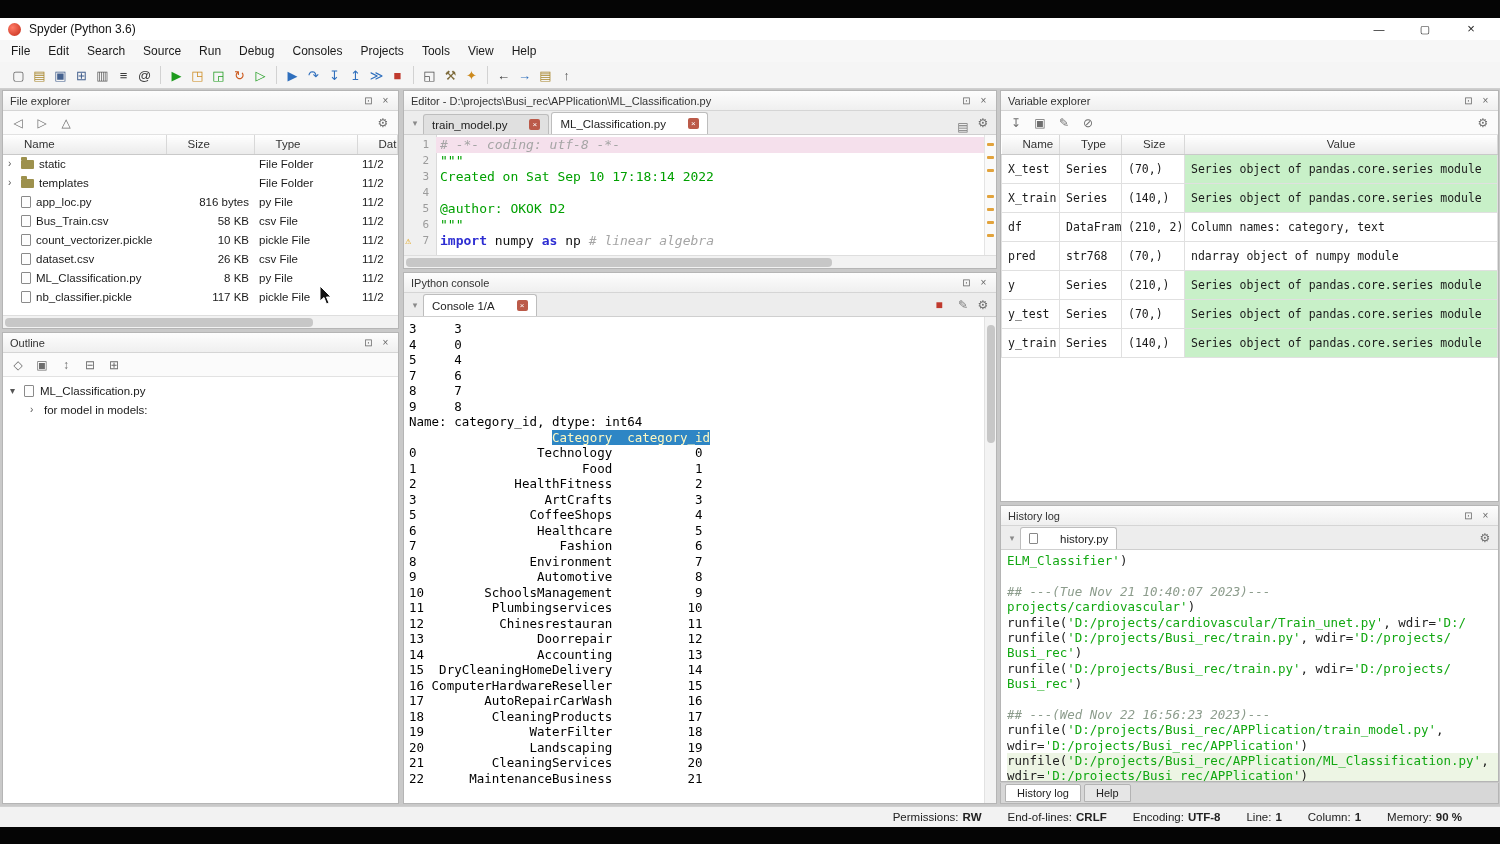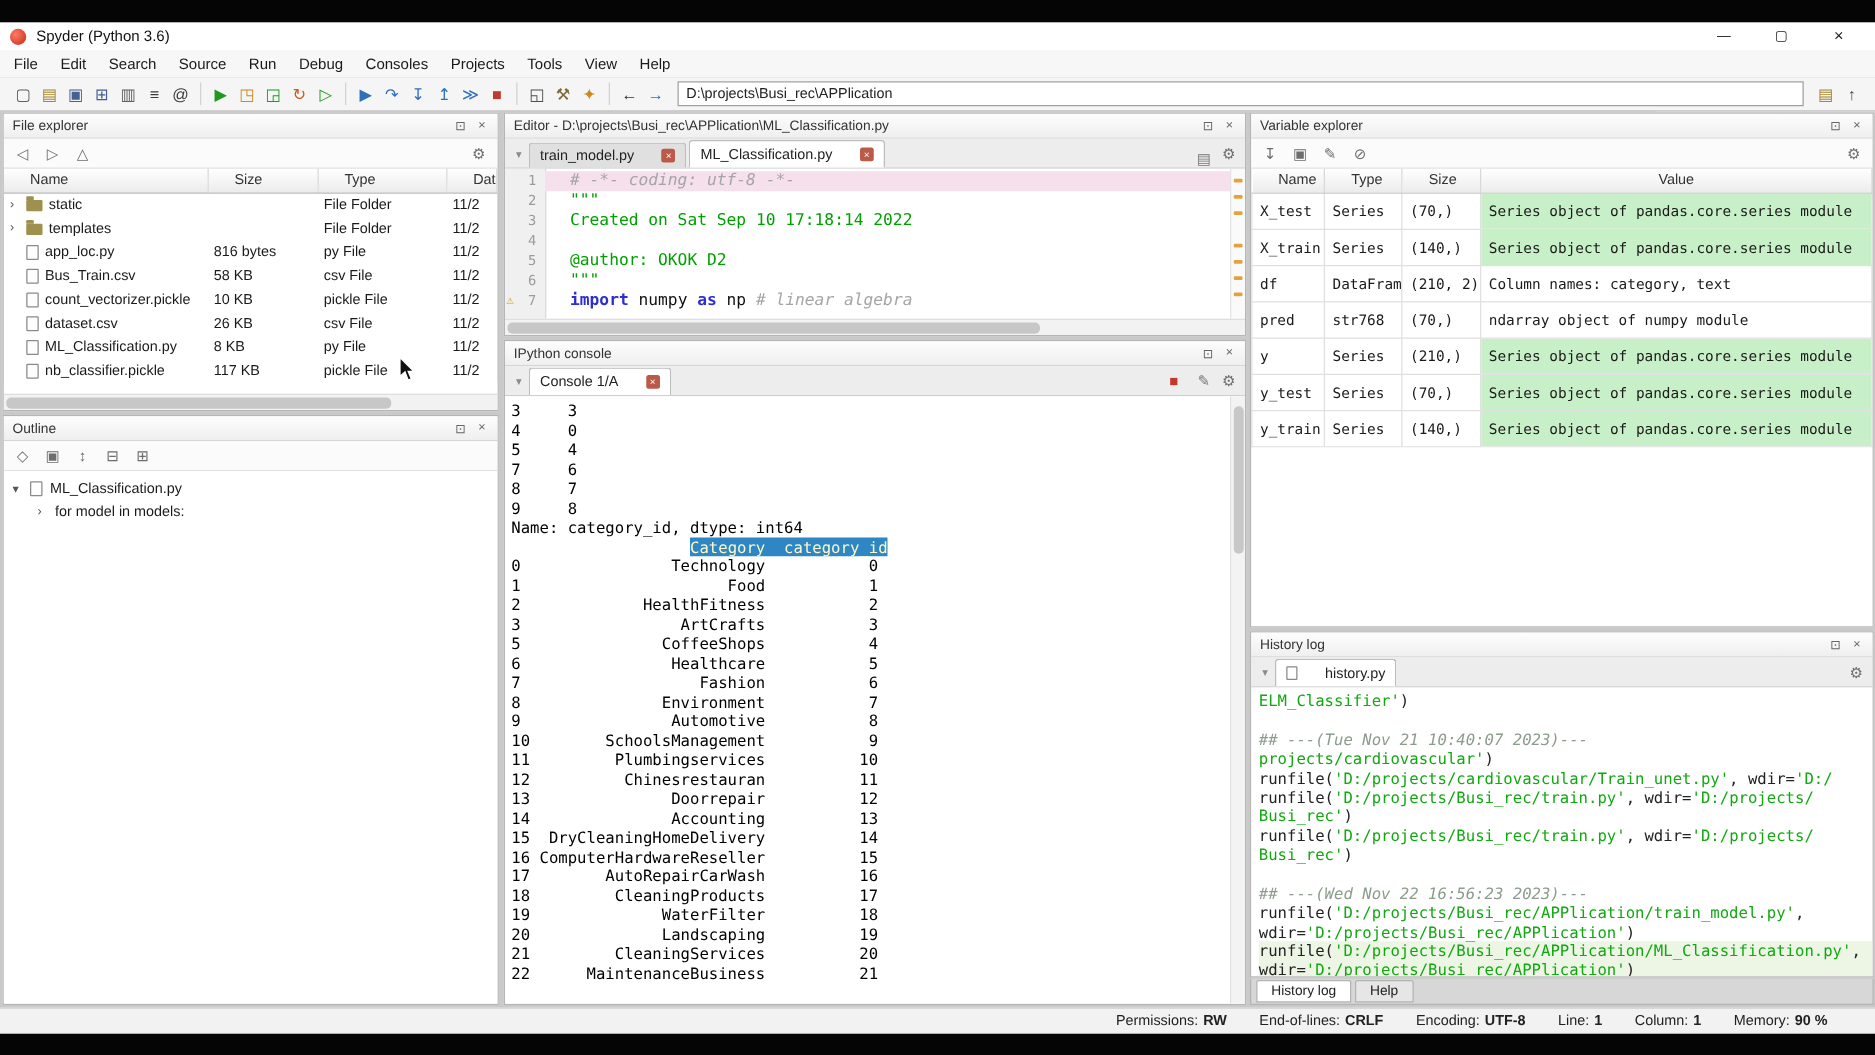--- a/index.html
+++ b/index.html
@@ -53,21 +53,21 @@
   .tabs{display:flex;align-items:flex-end}
   .tab{display:flex;align-items:center;gap:22px;height:20px;padding:0 8px;font-size:11.5px;color:#222;background:#e0e0e0;border:1px solid #bdbdbd;border-bottom:none;border-radius:3px 3px 0 0;margin-right:2px;white-space:nowrap}
   .tab.active{background:#fff;height:22px}
   .tab-close{width:11px;height:11px;min-width:11px;background:#bb5a49;color:#fff;font-size:8px;line-height:11px;text-align:center;border-radius:2px}
   .mini-file{width:9px;height:11px;background:#fff;border:1px solid #888;border-radius:1px;display:inline-block}
 
   
   .grid{border-collapse:collapse;width:100%;table-layout:fixed;font-size:11.5px;color:#1a1a1a}
   .grid th{background:linear-gradient(#ffffff,#ebebeb);border-right:1px solid #d8d8d8;border-bottom:1px solid #c9c9c9;font-weight:normal;color:#333;height:19px;padding:0 21px;text-align:left;white-space:nowrap;overflow:hidden}
   .files-grid td{height:19px;padding:0 5px;white-space:nowrap;overflow:hidden}
-  .size-cell{}
+  .size-cell{text-align:right}
   .name-cell{display:flex;align-items:center;gap:5px}
   .caret{color:#555;font-size:10px;width:8px;display:inline-block}
   .icon-folder{position:relative;width:13px;height:9px;min-width:13px;background:#9d914d;border-radius:1px;margin-top:2px}
   .icon-folder::before{content:"";position:absolute;top:-3px;left:0;width:6px;height:3px;background:#9d914d;border-radius:1px 1px 0 0}
   .icon-file{width:10px;height:12px;min-width:10px;background:#fdfdfd;border:1px solid #8a8a8a;border-radius:1px;display:inline-block}
   .fill{flex:1;background:#fff}
 
   .var-grid th{text-align:center}
   .var-grid td{height:29px;border:1px solid #e0e0e0;padding:0 6px;font-family:"DejaVu Sans Mono",monospace;font-size:11.5px;white-space:nowrap;overflow:hidden}
   .var-grid td.green{background:#c8f0c8}
@@ -76,21 +76,21 @@
   .tree{padding-top:4px;font-size:11.5px;background:#fff;flex:1}
   .tree-row{display:flex;align-items:center;gap:6px;height:19px;padding-left:7px;color:#1a1a1a}
   .tree-row.lvl1{padding-left:27px}
   .tree-label{white-space:nowrap}
 
   
   .code-area{position:relative;flex:1;overflow:hidden;font-family:"DejaVu Sans Mono",monospace;font-size:13px;line-height:16px;background:#fff;padding-top:2px}
   .code-area::before{content:"";position:absolute;top:0;left:0;width:32px;height:100%;background:#f0f0f0;border-right:1px solid #dadada}
   .code-line{position:relative;display:flex;height:16px}
   .ln{width:32px;min-width:32px;text-align:right;padding-right:7px;color:#9b9b9b;font-size:11px;line-height:16px;position:relative;z-index:1}
-  .line-body{flex:1;white-space:pre;padding-left:20px;margin-right:1px}
+  .line-body{flex:1;white-space:pre;padding-left:4px;margin-right:1px}
   .line-body.current{background:#f5e0ec}
   .warn-icon{position:absolute;left:1px;top:0;font-size:10px;color:#e0a113;z-index:2}
   .tk-comment{color:#a5a5a5;font-style:italic}
   .tk-string{color:#00a000}
   .tk-kw{color:#2d2dd2;font-weight:bold}
   .tk-plain{color:#111}
   .flags{position:absolute;top:0;right:0;width:12px;height:100%;background:#fafafa;border-left:1px solid #e4e4e4}
   .flag{position:absolute;right:2px;width:7px;height:3px;background:#e2a33c;border-radius:1px}
 
   .hscroll{height:13px;min-height:13px;background:#f2f2f2;border-top:1px solid #dedede;position:relative}
@@ -175,21 +175,20 @@
         <span class="tb-icon" style="color: rgb(47, 111, 189);">≫</span>
         <span class="tb-icon" style="color: rgb(192, 58, 46);">■</span>
         <span class="tb-sep"></span>
         <span class="tb-icon" style="color: rgb(79, 79, 79);">◱</span>
         <span class="tb-icon" style="color: rgb(125, 106, 58);">⚒</span>
         <span class="tb-icon" style="color: rgb(204, 138, 30);">✦</span>
         <span class="tb-sep"></span>
         <span class="tb-icon" style="color: rgb(51, 51, 51);">←</span>
         <span class="tb-icon" style="color: rgb(47, 111, 189);">→</span>
       </div>
-    <input class="path-input" readonly="" value="D:\projects\Busi_rec\APPlication" style="">
     <div class="tb-group" id="tb-right">
         <span class="tb-icon" style="color: rgb(168, 134, 44);">▤</span>
         <span class="tb-icon" style="color: rgb(79, 79, 79);">↑</span>
       </div>
   </div>
 
   <div class="main">
 
     <div class="pane" id="pane-files">
       <div class="pane-header">

